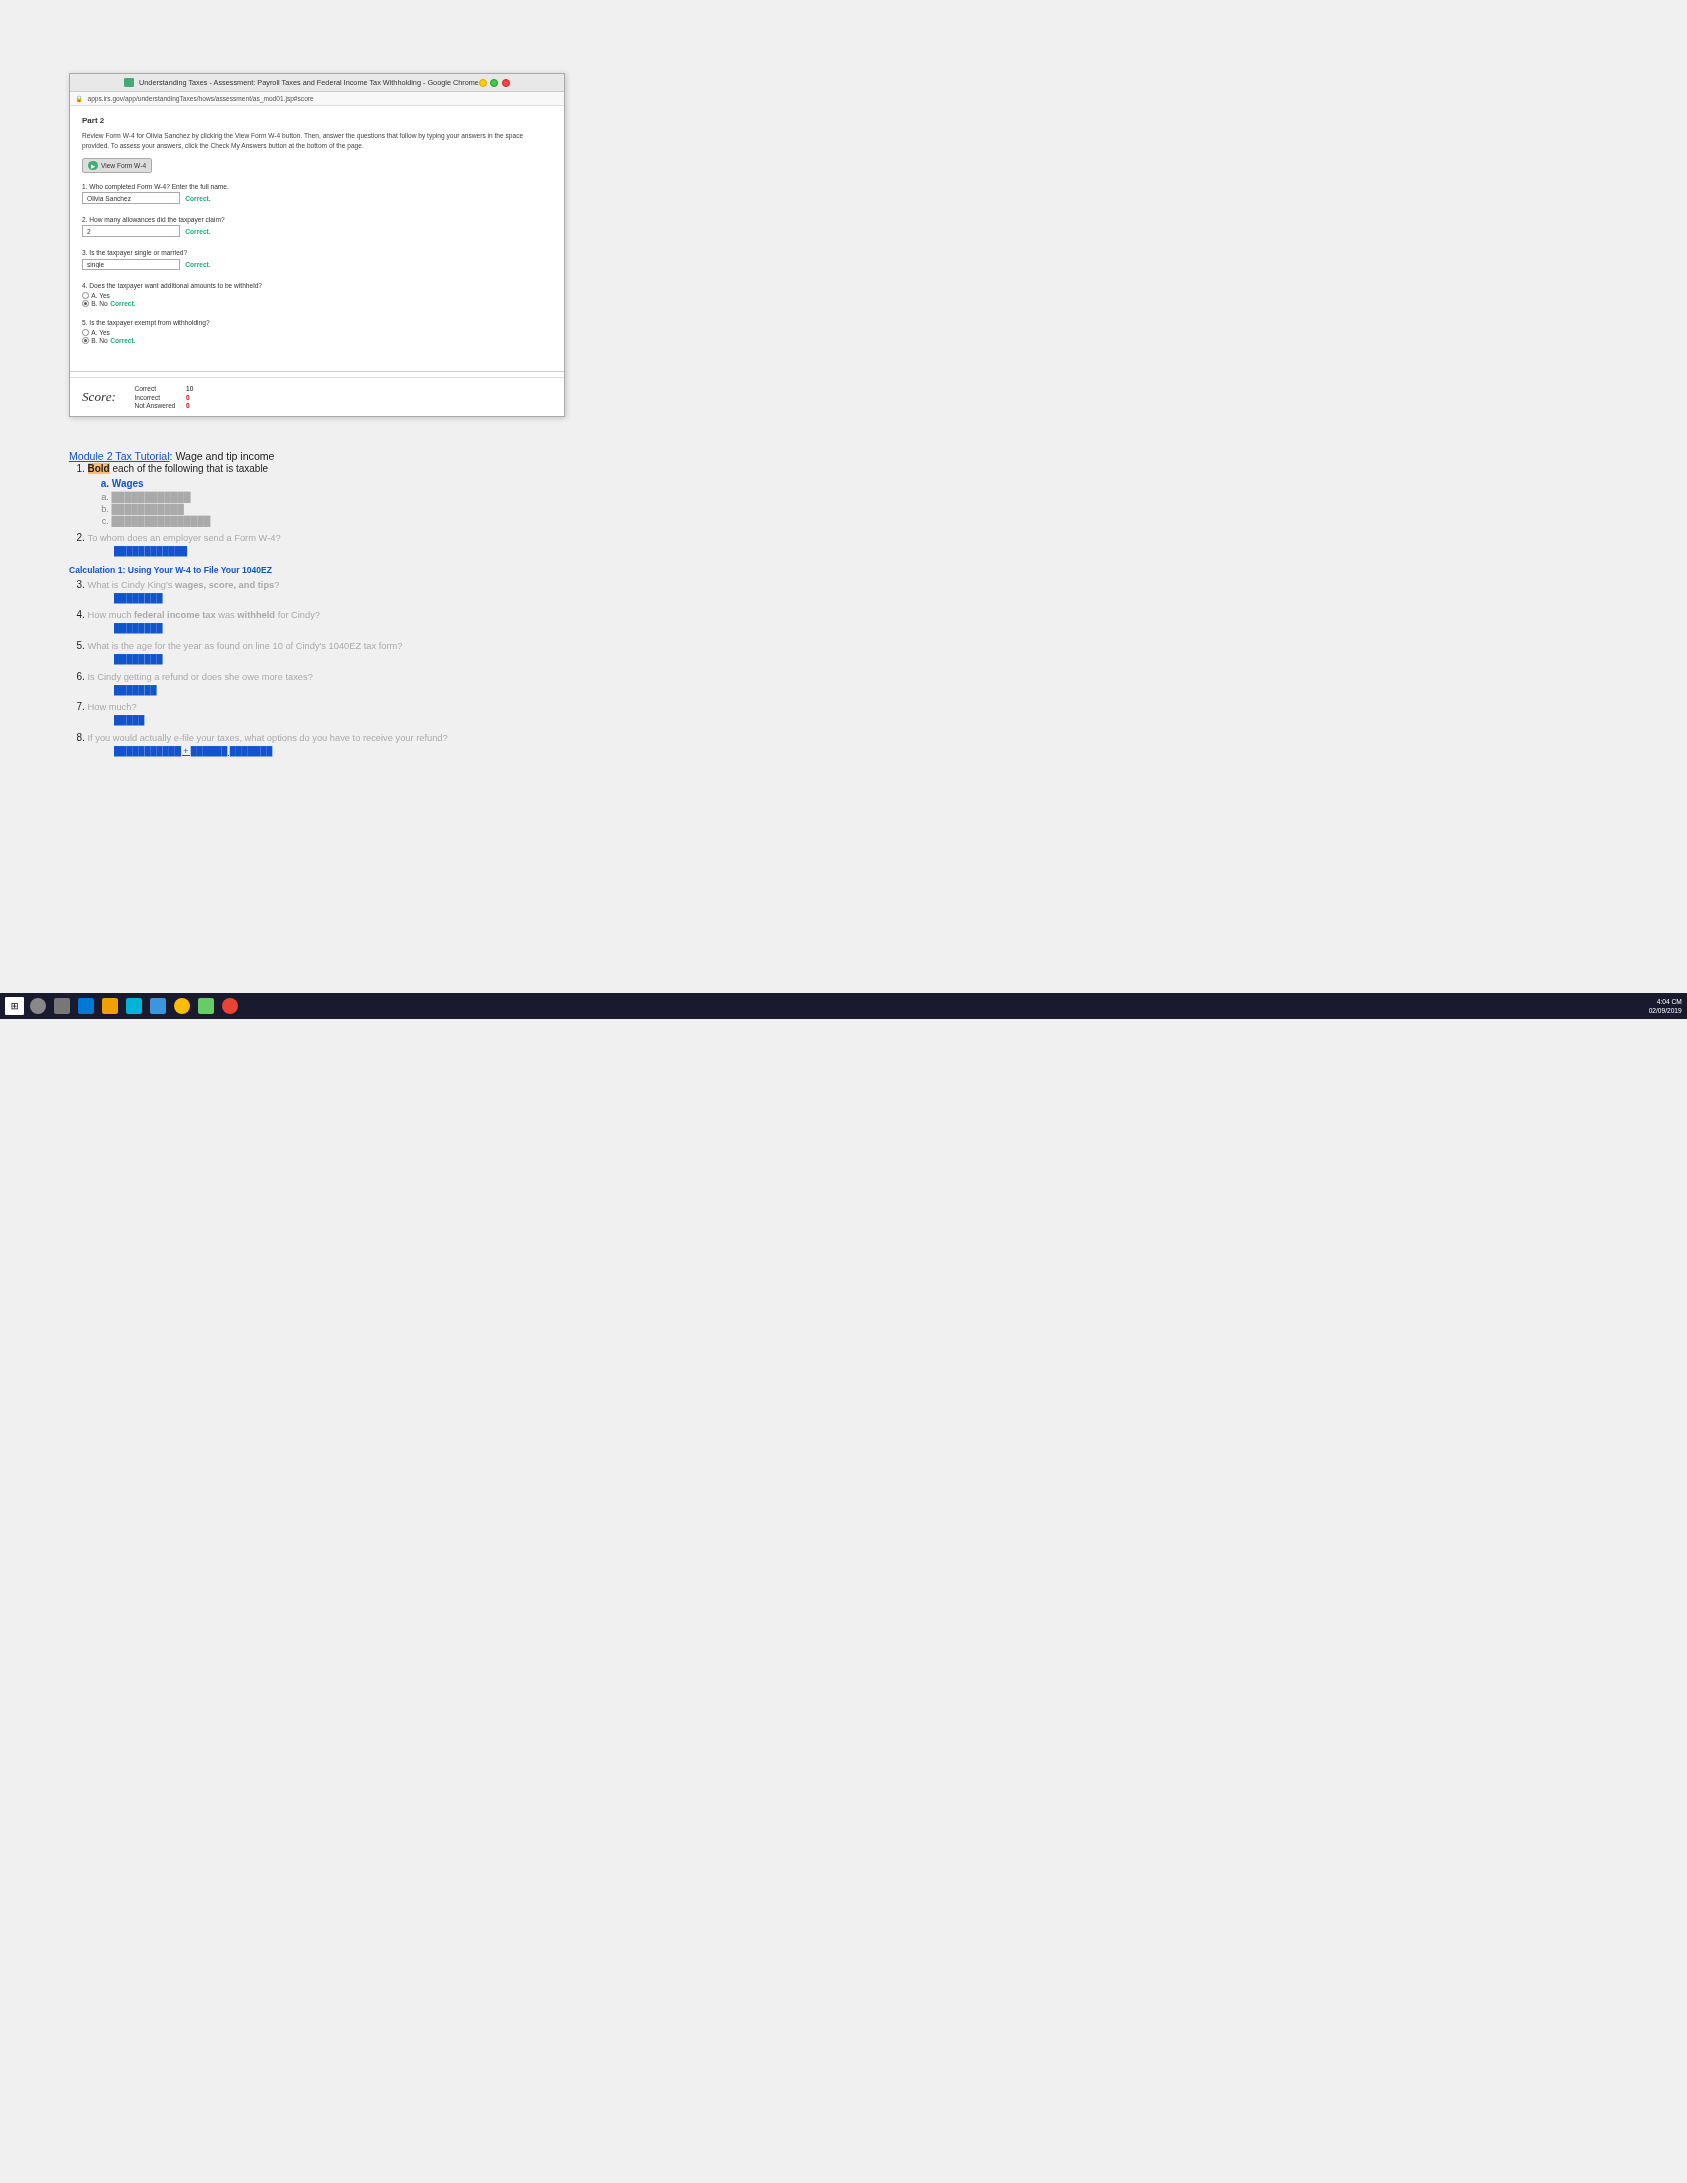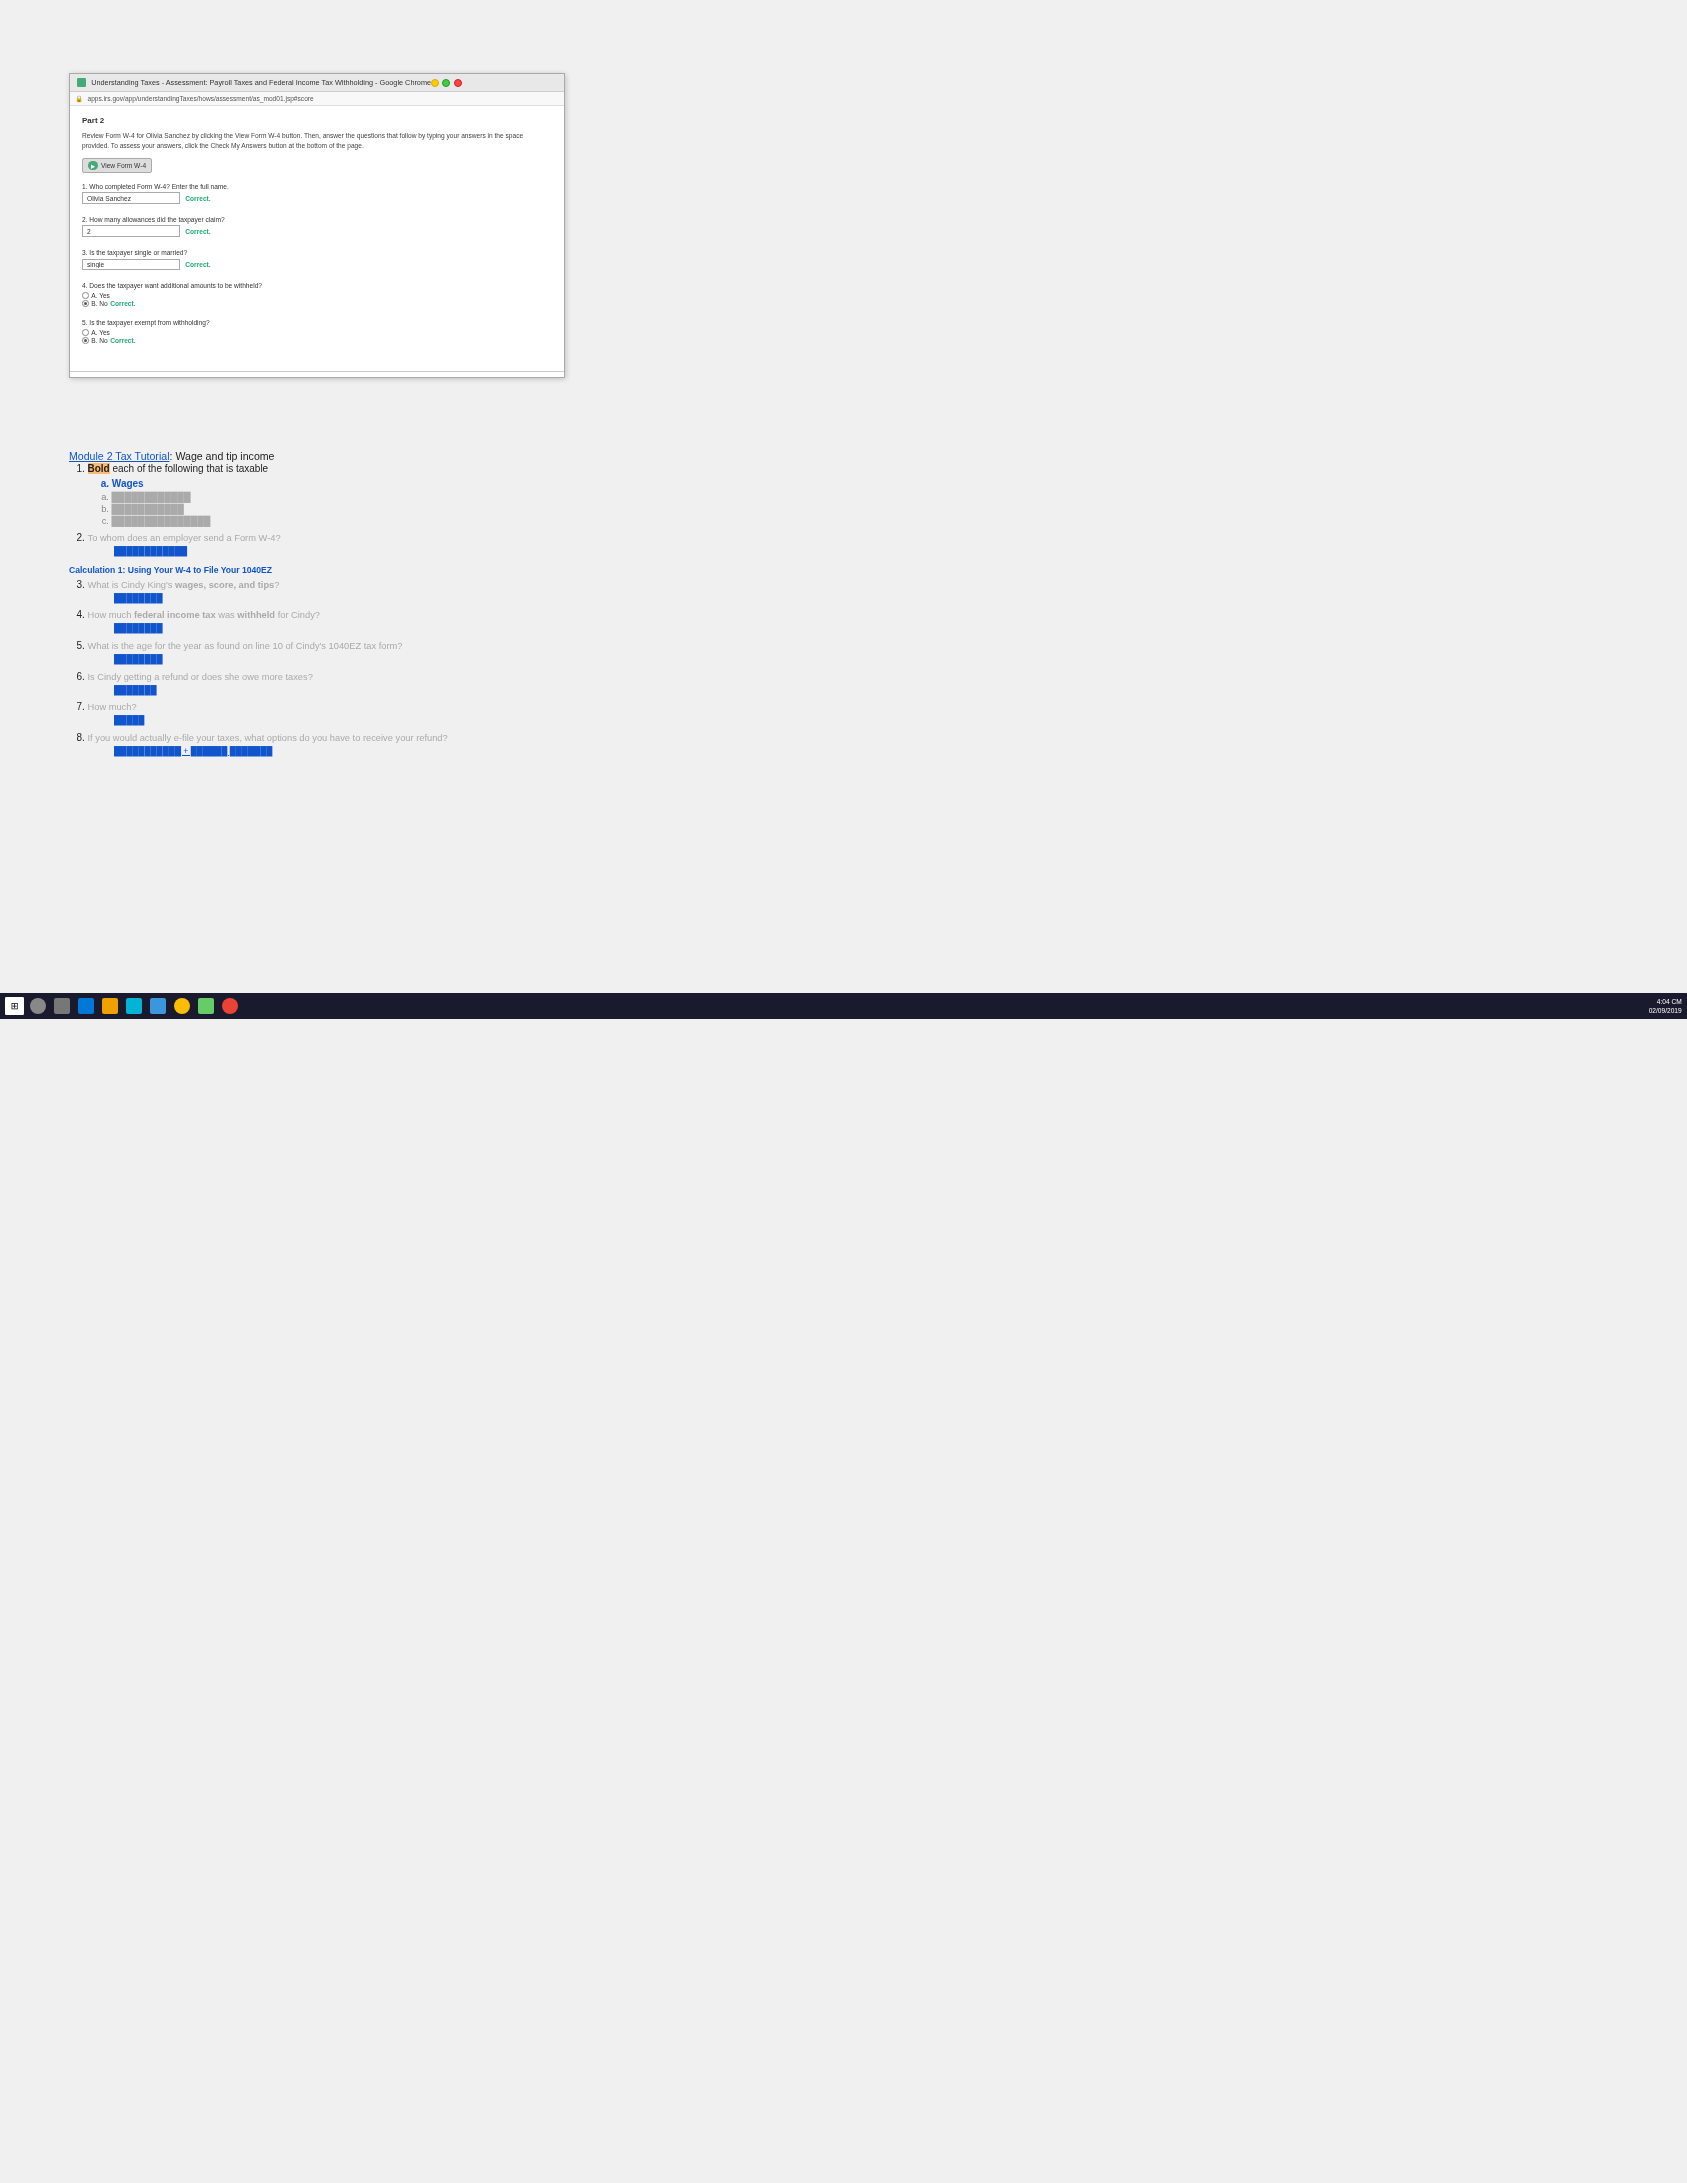--- a/index.html
+++ b/index.html
@@ -20,21 +20,21 @@
       width: 496px;
       background: #fff;
       border: 0.7px solid #aaa;
       box-shadow: 1.3px 1.3px 5.3px rgba(0,0,0,0.2);
     }
     .browser-titlebar {
       background: #e8e8e8;
       padding: 4px 6.6px;
       display: flex;
       align-items: center;
-      justify-content: flex-start;
+      justify-content: center;
       border-bottom: 0.7px solid #ccc;
       font-size: 7.3px;
       color: #333;
     }
     .browser-titlebar-left {
       display: flex;
       align-items: center;
       gap: 5.3px;
     }
     .browser-favicon {
@@ -408,20 +408,39 @@
             <div class="radio-dot selected"></div>
             <span>B. No</span>
             <span class="correct-label">Correct.</span>
           </div>
         </div>
       </div>
 
     </div>
 
     <hr class="score-divider">
+    <div class="score-area">
+      <span class="score-label">Score:</span>
+      <table class="score-table">
+        <tbody>
+            <tr>
+          <td>Correct</td>
+          <td class="score-num-correct">10</td>
+        </tr>
+        <tr>
+          <td>Incorrect</td>
+          <td class="score-num-incorrect">0</td>
+        </tr>
+        <tr>
+          <td>Not Answered</td>
+          <td class="score-num-notanswered">0</td>
+        </tr>
+      </tbody>
+        </table>
+    </div>
   </div>
 </div>
 
 <div class="taskbar">
   <div class="taskbar-start">⊞</div>
   <div class="taskbar-icon" style="background:#888;border-radius:50%;"></div>
   <div class="taskbar-icon" style="background:#777;"></div>
   <div class="taskbar-icon" style="background:#0078d7;border-radius:2px;"></div>
   <div class="taskbar-icon" style="background:#f0a000;border-radius:2px;"></div>
   <div class="taskbar-icon" style="background:#00b4d8;border-radius:2px;"></div>

